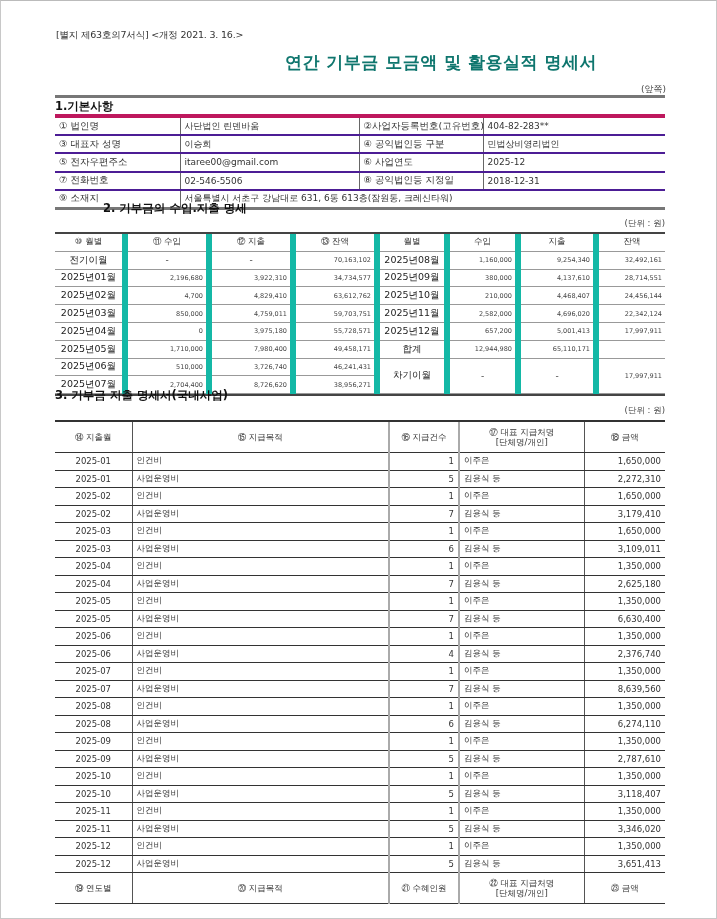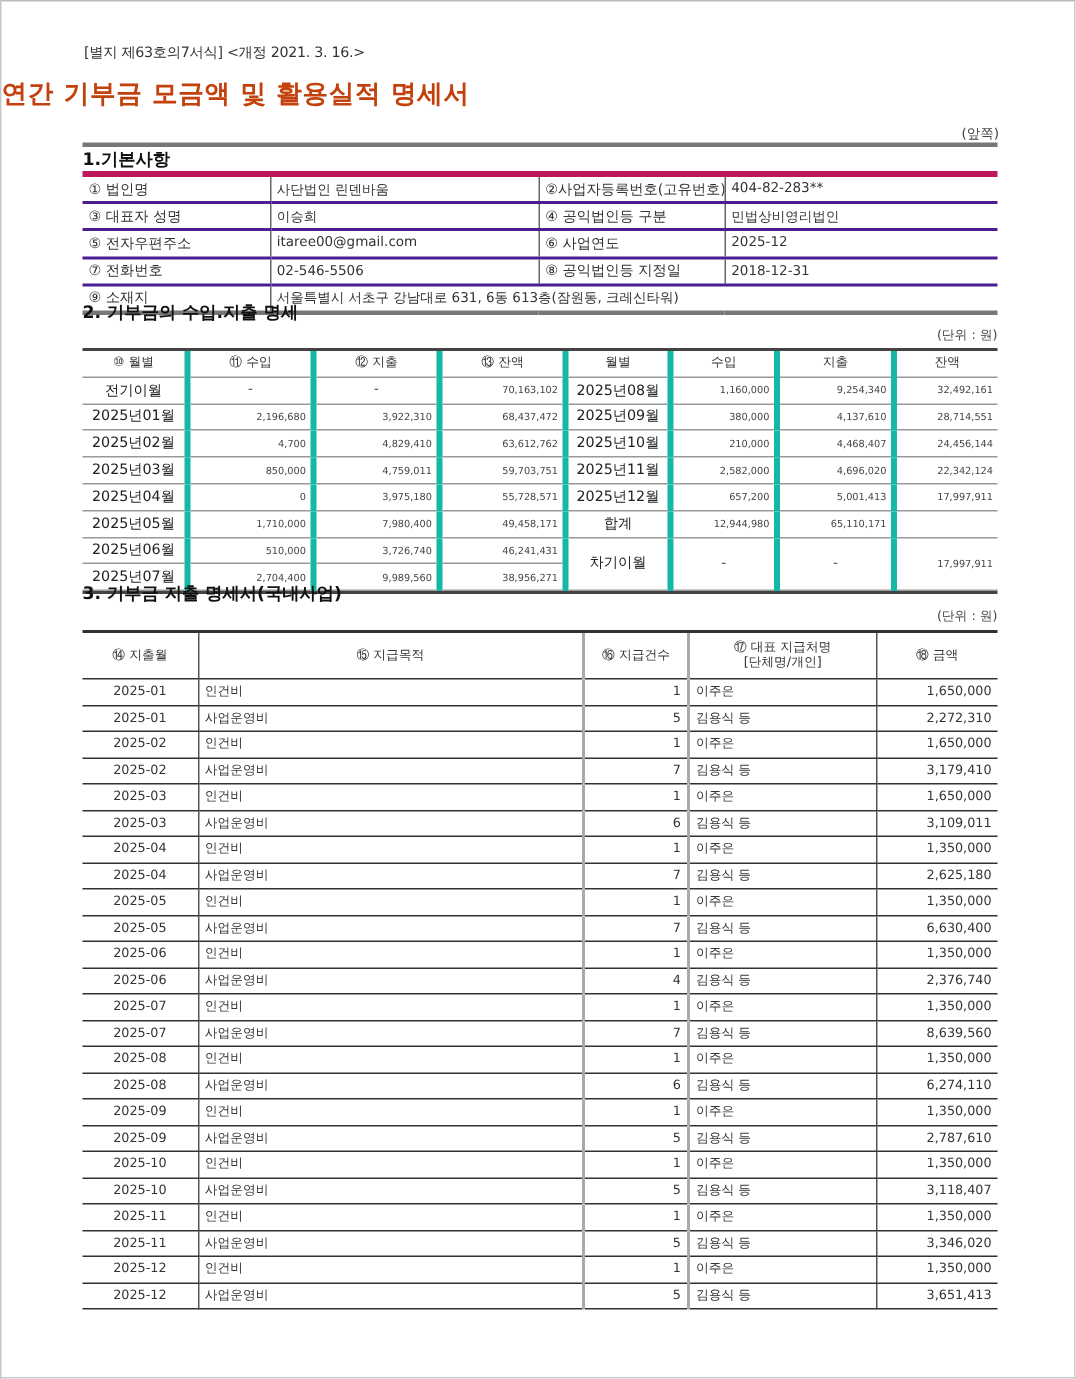--- a/index.html
+++ b/index.html
@@ -1,44 +1,44 @@
 <!DOCTYPE html>
 <html><head>
 <meta charset="utf-8">
 <style>
   html, body { margin:0; padding:0; background:#fff; }
   body { width:717px; height:919px; position:relative; overflow:hidden;
          font-family:"DejaVu Sans", "Liberation Sans", sans-serif; color:#222; }
   .page { position:absolute; left:0; top:0; width:715px; height:917px;
           border:1px solid #c8c8c8; border-top:1px solid #bbb; background:#fff; }
   .form-no { position:absolute; left:55px; top:28px; font-size:9.5px; color:#333; letter-spacing:-0.2px; }
-  .title { position:absolute; left:0; width:596px; top:50px; text-align:left;
-           font-size:17px; font-weight:bold; color:#c2410c; letter-spacing:0.5px; }
+  .title { position:absolute; left:0; width:596px; top:50px; text-align:right;
+           font-size:17px; font-weight:bold; color:#0f766e; letter-spacing:0.5px; }
   .front { position:absolute; right:50px; top:82px; font-size:9px; color:#444; }
   .sec { position:absolute; left:54px; width:610px; }
   .sec-title { font-size:11.5px; font-weight:bold; color:#111; }
   .unit { position:absolute; right:53px; font-size:8.5px; color:#444; }
   table { border-collapse:collapse; width:100%; table-layout:fixed; }
   td, th { font-weight:normal; padding:0 4px; white-space:nowrap; overflow:hidden; }
   
   .s1 { top:94px; border-top:3px solid #777; }
   .s1 .sec-title { height:16px; line-height:16px; border-bottom:4px solid #be185d; }
   .s1 table { border-bottom:3px solid #777; }
   .s1 td { height:16.2px; font-size:9px; border-bottom:2px solid #4c1d95; color:#333; }
   .s1 td.lbl { font-size:9.5px; color:#333; }
   .s1 td.b-r { border-right:1px solid #666; }
   
   .s2 { top:199px; }
-  .s2 .sec-title { height:16px; line-height:16px; }
+  .s2 .sec-title { height:16px; line-height:16px;margin-left:48px; }
   .s2 .tbl-wrap { position:absolute; top:32px; left:0; width:610px; border-top:2px solid #444; border-bottom:2px solid #444; }
   .s2 td { height:16.8px; border-bottom:1.5px solid #999; font-size:6.5px; text-align:right; color:#444; padding:0 3px; }
   .s2 td.m { font-size:9.5px; text-align:center; color:#222; }
   .s2 td.h { font-size:8.5px; text-align:center; color:#333; }
   .s2 td.c { text-align:center; font-size:9px; }
-  .s2 td.br { border-right:4px solid #14b8a6; }
+  .s2 td.br { border-right:6px solid #14b8a6; }
   
   .s3 { top:386px; }
   .s3 .sec-title { height:16px; line-height:16px; }
   .s3 .tbl-wrap { position:absolute; top:33px; left:0; width:610px; border-top:2px solid #333; }
   .s3 td { height:16.5px; border-bottom:1px solid #333; font-size:8.5px; color:#333; }
   .s3 td.h { text-align:center; font-size:8.5px; height:30px; line-height:10px;margin-top:28px; }
   .s3 td.month { text-align:center; }
   .s3 td.num { text-align:right; }
   .s3 td.br { border-right:1px solid #555; }
   .s3 td.brg { border-right:2px solid #aaa; }
@@ -128,21 +128,21 @@
               <td class="br">70,163,102</td>
               <td class="m br">2025년08월</td>
               <td class="br">1,160,000</td>
               <td class="br">9,254,340</td>
               <td>32,492,161</td>
             </tr>
             <tr>
               <td class="m br">2025년01월</td>
               <td class="br">2,196,680</td>
               <td class="br">3,922,310</td>
-              <td class="br">68,437,472</td>
+              <td class="br">34,734,577</td>
               <td class="m br">2025년09월</td>
               <td class="br">380,000</td>
               <td class="br">4,137,610</td>
               <td>28,714,551</td>
             </tr>
             <tr>
               <td class="m br">2025년02월</td>
               <td class="br">4,700</td>
               <td class="br">4,829,410</td>
               <td class="br">63,612,762</td>
@@ -187,21 +187,21 @@
               <td class="br">3,726,740</td>
               <td class="br">46,241,431</td>
               <td class="m br" rowspan="2">차기이월</td>
               <td class="br c" rowspan="2">-</td>
               <td class="br c" rowspan="2">-</td>
               <td rowspan="2">17,997,911</td>
             </tr>
             <tr>
               <td class="m br">2025년07월</td>
               <td class="br">2,704,400</td>
-              <td class="br">9,989,560</td>
+              <td class="br">8,726,620</td>
               <td class="br">38,956,271</td>
             </tr>
           </tbody>
       </table>
     </div>
   </div>
 
   <div class="sec s3">
     <div class="sec-title">3. 기부금 지출 명세서(국내사업)</div>
     <div class="unit" style="top:18px;right:0">(단위 : 원)</div>
@@ -386,17 +386,27 @@
               <td class="br">이주은</td>
               <td class="num">1,350,000</td>
             </tr>
             <tr>
               <td class="month br">2025-12</td>
               <td class="brg">사업운영비</td>
               <td class="num brg">5</td>
               <td class="br">김용식 등</td>
               <td class="num">3,651,413</td>
             </tr>
+            <tr class="foot">
+              <td class="h br">⑲ 연도별</td>
+              <td class="h brg">⑳ 지급목적</td>
+              <td class="h brg">㉑ 수혜인원</td>
+              <td class="h br">
+                <div>㉒ 대표 지급처명</div>
+                <div>[단체명/개인]</div>
+              </td>
+              <td class="h">㉓ 금액</td>
+            </tr>
           </tbody>
       </table>
     </div>
   </div>
 </div>
 
 </body></html>

